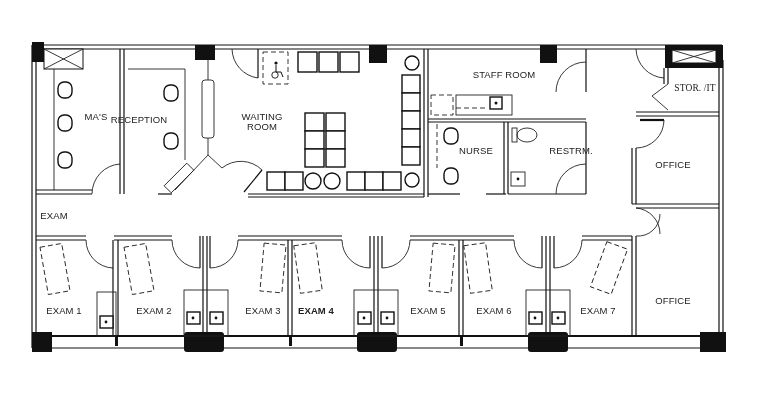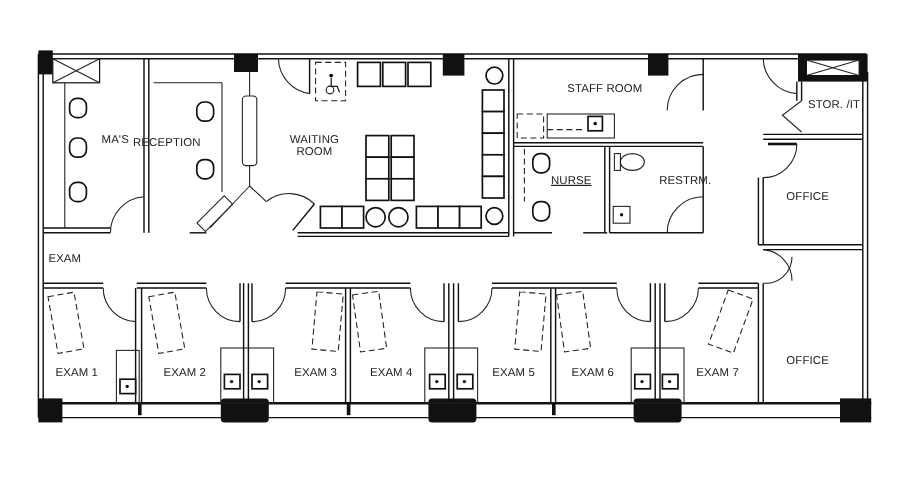--- a/index.html
+++ b/index.html
@@ -256,26 +256,26 @@
     </g>
   </g>
 </svg>
 
 <div id="labels">
     <div class="lbl" style="left: 96px; top: 117px; white-space: pre;">MA'S</div>
     <div class="lbl" style="left: 139px; top: 120px; white-space: pre;">RECEPTION</div>
     <div class="lbl" style="left: 262px; top: 122px; white-space: pre;">WAITING
 ROOM</div>
     <div class="lbl" style="left: 494px; top: 75px; white-space: pre; padding-left: 20px;">STAFF ROOM</div>
-    <div class="lbl" style="left: 476px; top: 151px; white-space: pre; text-decoration: underline;">NURSE</div>
+    <div class="lbl" style="left: 476px; top: 151px; white-space: pre;">NURSE</div>
     <div class="lbl" style="left: 553px; top: 151px; white-space: pre; margin-left: 18px;">RESTRM.</div>
-    <div class="lbl" style="left: 695px; top: 88px; white-space: pre;">STOR. /IT</div>
+    <div class="lbl" style="left: 695px; top: 88px; white-space: pre; font-family: Liberation Serif, serif;">STOR. /IT</div>
     <div class="lbl" style="left: 673px; top: 165px; white-space: pre;">OFFICE</div>
     <div class="lbl" style="left: 54px; top: 216px; white-space: pre;">EXAM</div>
     <div class="lbl" style="left: 64px; top: 311px; white-space: pre;">EXAM 1</div>
     <div class="lbl" style="left: 154px; top: 311px; white-space: pre;">EXAM 2</div>
     <div class="lbl" style="left: 263px; top: 311px; white-space: pre;">EXAM 3</div>
-    <div class="lbl" style="left: 326px; top: 311px; white-space: pre;">EXAM 4</div>
+    <div class="lbl" style="left: 316px; top: 311px; white-space: pre; font-weight: bold;">EXAM 4</div>
     <div class="lbl" style="left: 428px; top: 311px; white-space: pre;">EXAM 5</div>
     <div class="lbl" style="left: 494px; top: 311px; white-space: pre;">EXAM 6</div>
     <div class="lbl" style="left: 598px; top: 311px; white-space: pre;">EXAM 7</div>
     <div class="lbl" style="left: 673px; top: 301px; white-space: pre;">OFFICE</div>
   </div>
 
 </body></html>

